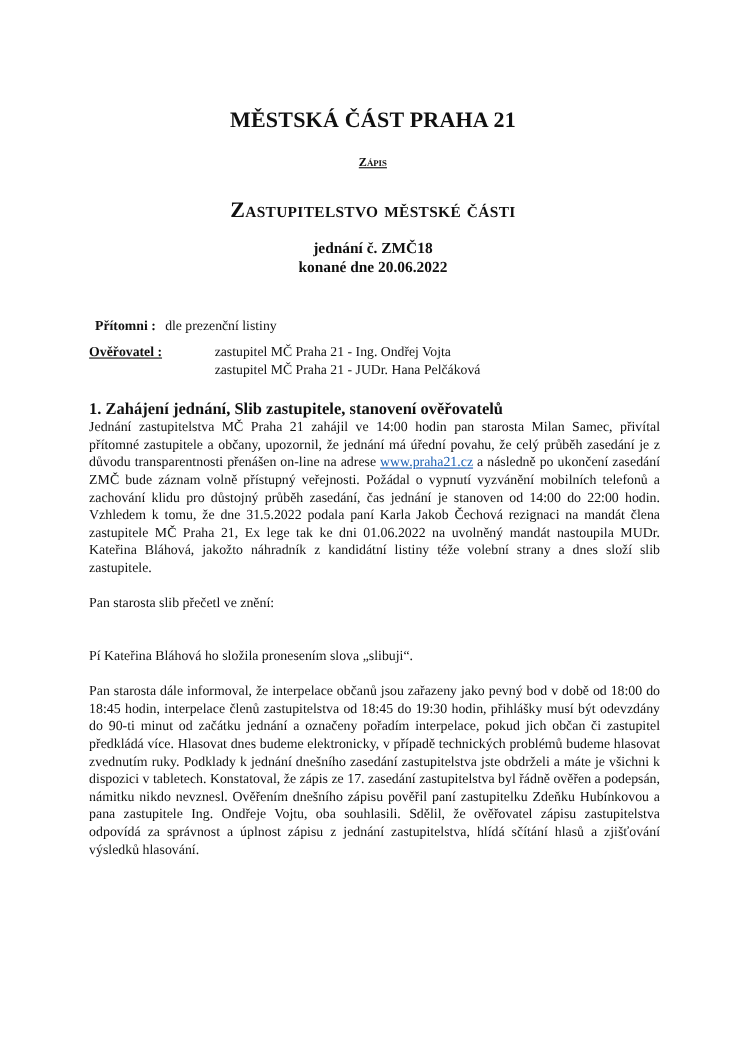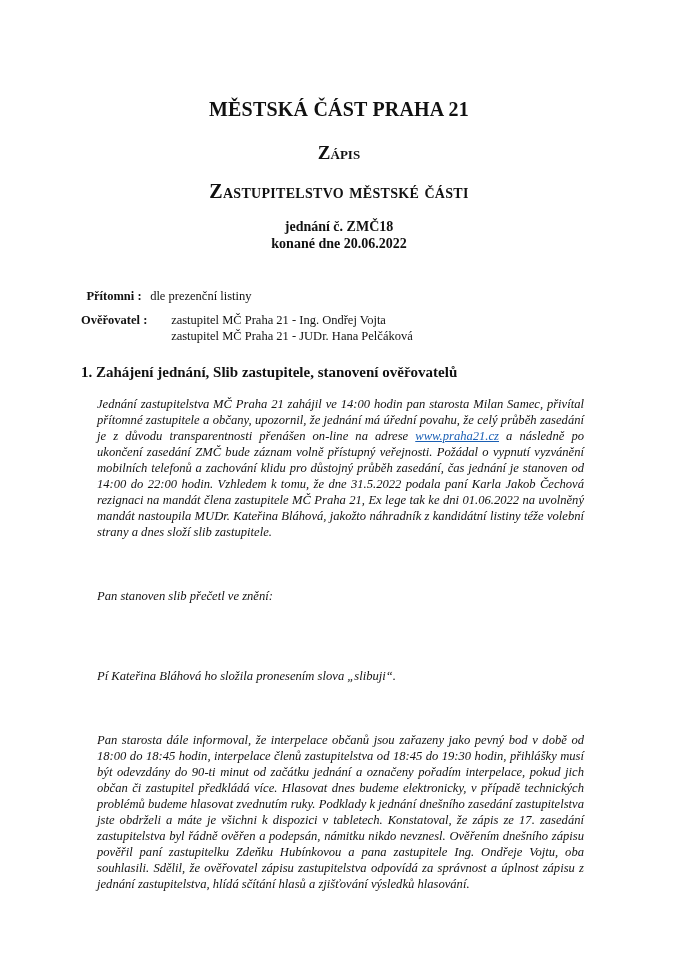--- a/index.html
+++ b/index.html
@@ -1,33 +1,33 @@
 <!DOCTYPE html>
 <html><head>
 <meta charset="utf-8">
 <style>
   html, body { margin: 0; padding: 0; background: #ffffff; }
   body { width: 678px; height: 960px; position: relative; overflow: hidden;
          font-family: "Liberation Serif", "DejaVu Serif", serif; color: #111; }
   .page { position: absolute; left: 0; top: 0; width: 678px; height: 700px; background: #fff; }
   .center { position: absolute; left: 0; width: 678px; text-align: center; font-weight: bold; }
   .t1 { top: 98px; font-size: 20px; letter-spacing: 0.2px; }
-  .t2 { top: 142px; font-size: 19px; font-variant: small-caps; }
+  .t2 { top: 142px; font-size: 11px; text-decoration: underline; font-variant: small-caps; }
   .t3 { top: 180px; font-size: 20px; font-variant: small-caps; letter-spacing: 0.3px; }
   .t4 { top: 218px; font-size: 14px; line-height: 17px; font-family: Liberation Serif, serif; }
   .meta { position: absolute; left: 81px; font-size: 12.5px; line-height: 16px; }
   .meta .lbl { font-weight: bold; display: inline-block; }
   .m1 { top: 288px; }
   .m1 .lbl { width: 66px; text-align: center; }
   .m2 { top: 312px; }
-  .m2 .lbl { width: 87px; vertical-align: top; }
-  .m2 .vals { display: inline-block; vertical-align: top; }
+  .m2 .lbl { width: 87px; vertical-align: top; text-decoration: underline; }
+  .m2 .vals { display: inline-block; vertical-align: top; margin-left: 24px; }
   .body { position: absolute; left: 81px; width: 519px; top: 364px; font-size: 12.6px; line-height: 16px; }
   .h1 { font-weight: bold; font-size: 15px; }
-  .p { text-align: justify; margin: 16px; font-style: italic; }
+  .p { text-align: justify; margin: 0; }
   .gap { height: 16px; }
   a.link { color: #1a5fb4; text-decoration: underline; }
 </style>
 </head>
 <body>
 
 <div class="page">
   <div class="center t1">MĚSTSKÁ ČÁST PRAHA 21</div>
   <div class="center t2">Zápis</div>
   <div class="center t3">Zastupitelstvo městské části</div>
@@ -45,20 +45,20 @@
     <span class="vals">
       <div>zastupitel MČ Praha 21 - Ing. Ondřej Vojta</div>
       <div>zastupitel MČ Praha 21 - JUDr. Hana Pelčáková</div>
     </span>
   </div>
 
   <div class="body">
     <div class="h1">1. Zahájení jednání, Slib zastupitele, stanovení ověřovatelů</div>
     <p class="p"><span>Jednání zastupitelstva MČ Praha 21 zahájil ve 14:00 hodin pan starosta Milan Samec, přivítal přítomné zastupitele a občany, upozornil, že jednání má úřední povahu, že celý průběh zasedání je z důvodu transparentnosti přenášen on-line na adrese </span><a class="link" href="#">www.praha21.cz</a><span> a následně po ukončení zasedání ZMČ bude záznam volně přístupný veřejnosti. Požádal o vypnutí vyzvánění mobilních telefonů a zachování klidu pro důstojný průběh zasedání, čas jednání je stanoven od 14:00 do 22:00 hodin. Vzhledem k tomu, že dne 31.5.2022 podala paní Karla Jakob Čechová rezignaci na mandát člena zastupitele MČ Praha 21, Ex lege tak ke dni 01.06.2022 na uvolněný mandát nastoupila MUDr. Kateřina Bláhová, jakožto náhradník z kandidátní listiny téže volební strany a dnes složí slib zastupitele.</span></p>
     <div class="gap"></div>
-    <p class="p">Pan stanoven slib přečetl ve znění:</p>
+    <p class="p">Pan starosta slib přečetl ve znění:</p>
     <div class="gap"></div>
     <div class="gap"></div>
     <p class="p">Pí Kateřina Bláhová ho složila pronesením slova „slibuji“.</p>
     <div class="gap"></div>
     <p class="p">Pan starosta dále informoval, že interpelace občanů jsou zařazeny jako pevný bod v době od 18:00 do 18:45 hodin, interpelace členů zastupitelstva od 18:45 do 19:30 hodin, přihlášky musí být odevzdány do 90-ti minut od začátku jednání a označeny pořadím interpelace, pokud jich občan či zastupitel předkládá více. Hlasovat dnes budeme elektronicky, v případě technických problémů budeme hlasovat zvednutím ruky. Podklady k jednání dnešního zasedání zastupitelstva jste obdrželi a máte je všichni k dispozici v tabletech. Konstatoval, že zápis ze 17. zasedání zastupitelstva byl řádně ověřen a podepsán, námitku nikdo nevznesl. Ověřením dnešního zápisu pověřil paní zastupitelku Zdeňku Hubínkovou a pana zastupitele Ing. Ondřeje Vojtu, oba souhlasili. Sdělil, že ověřovatel zápisu zastupitelstva odpovídá za správnost a úplnost zápisu z jednání zastupitelstva, hlídá sčítání hlasů a zjišťování výsledků hlasování.</p>
   </div>
 </div>
 
 </body></html>

